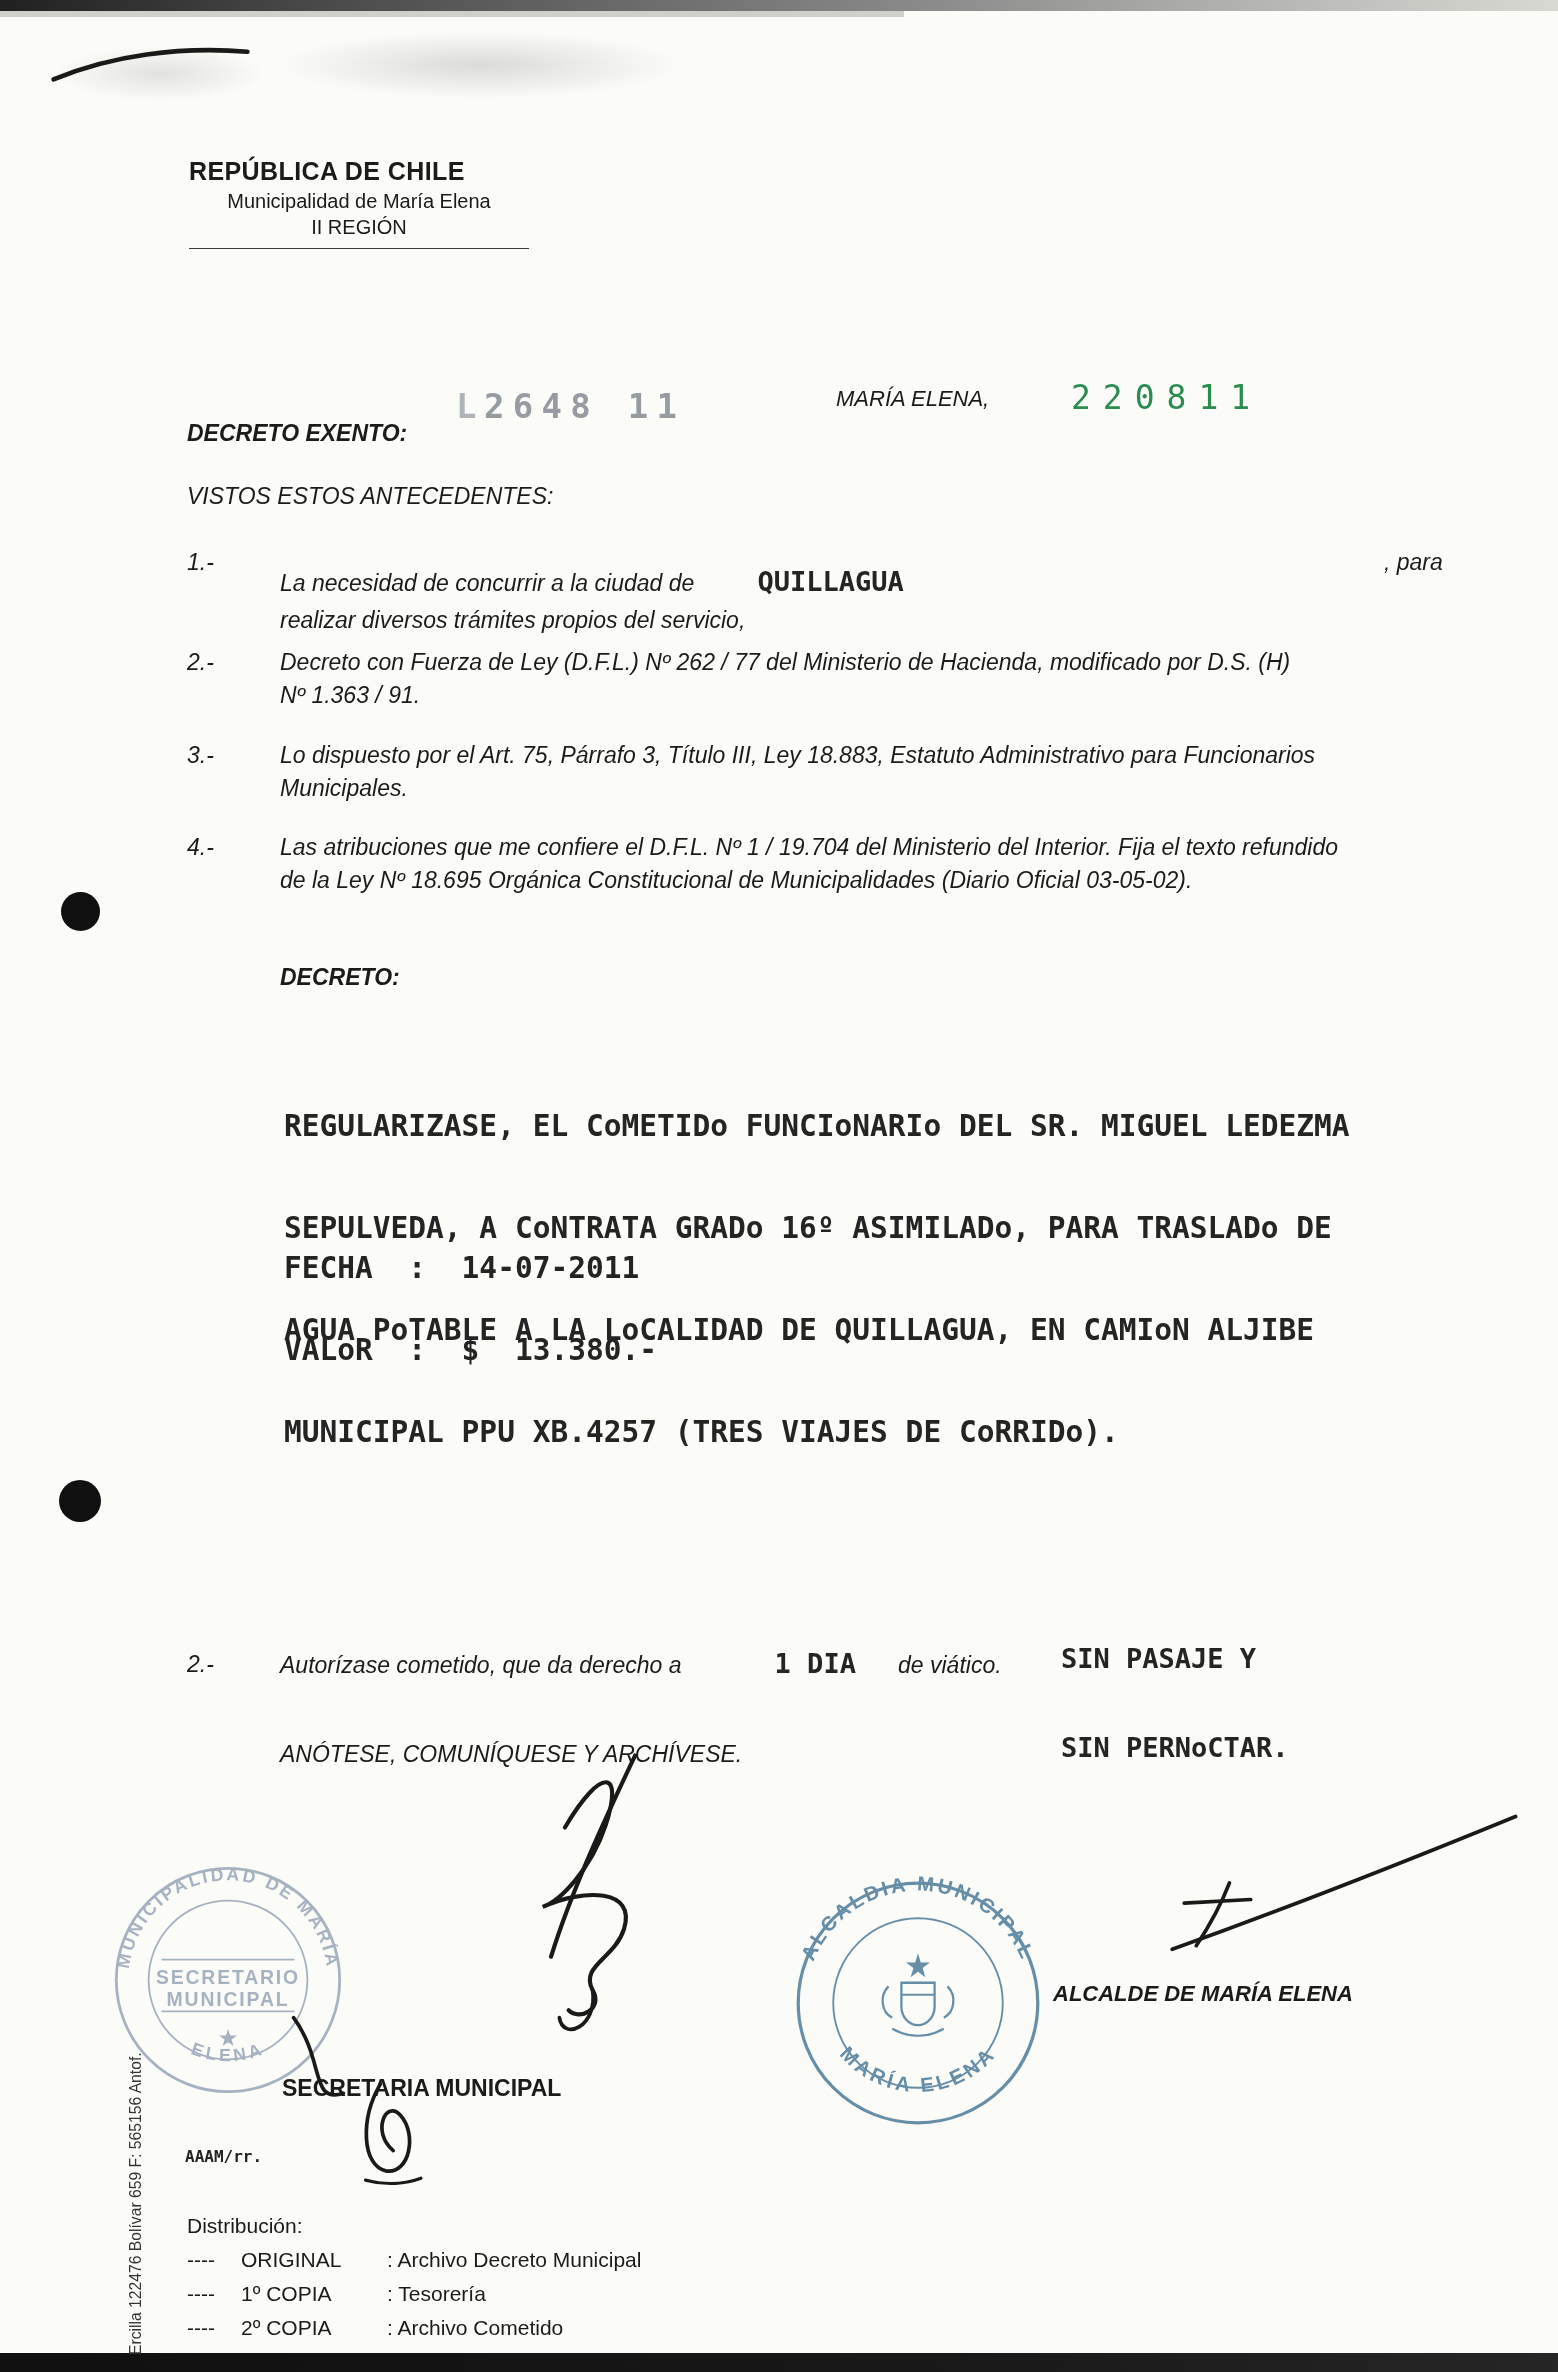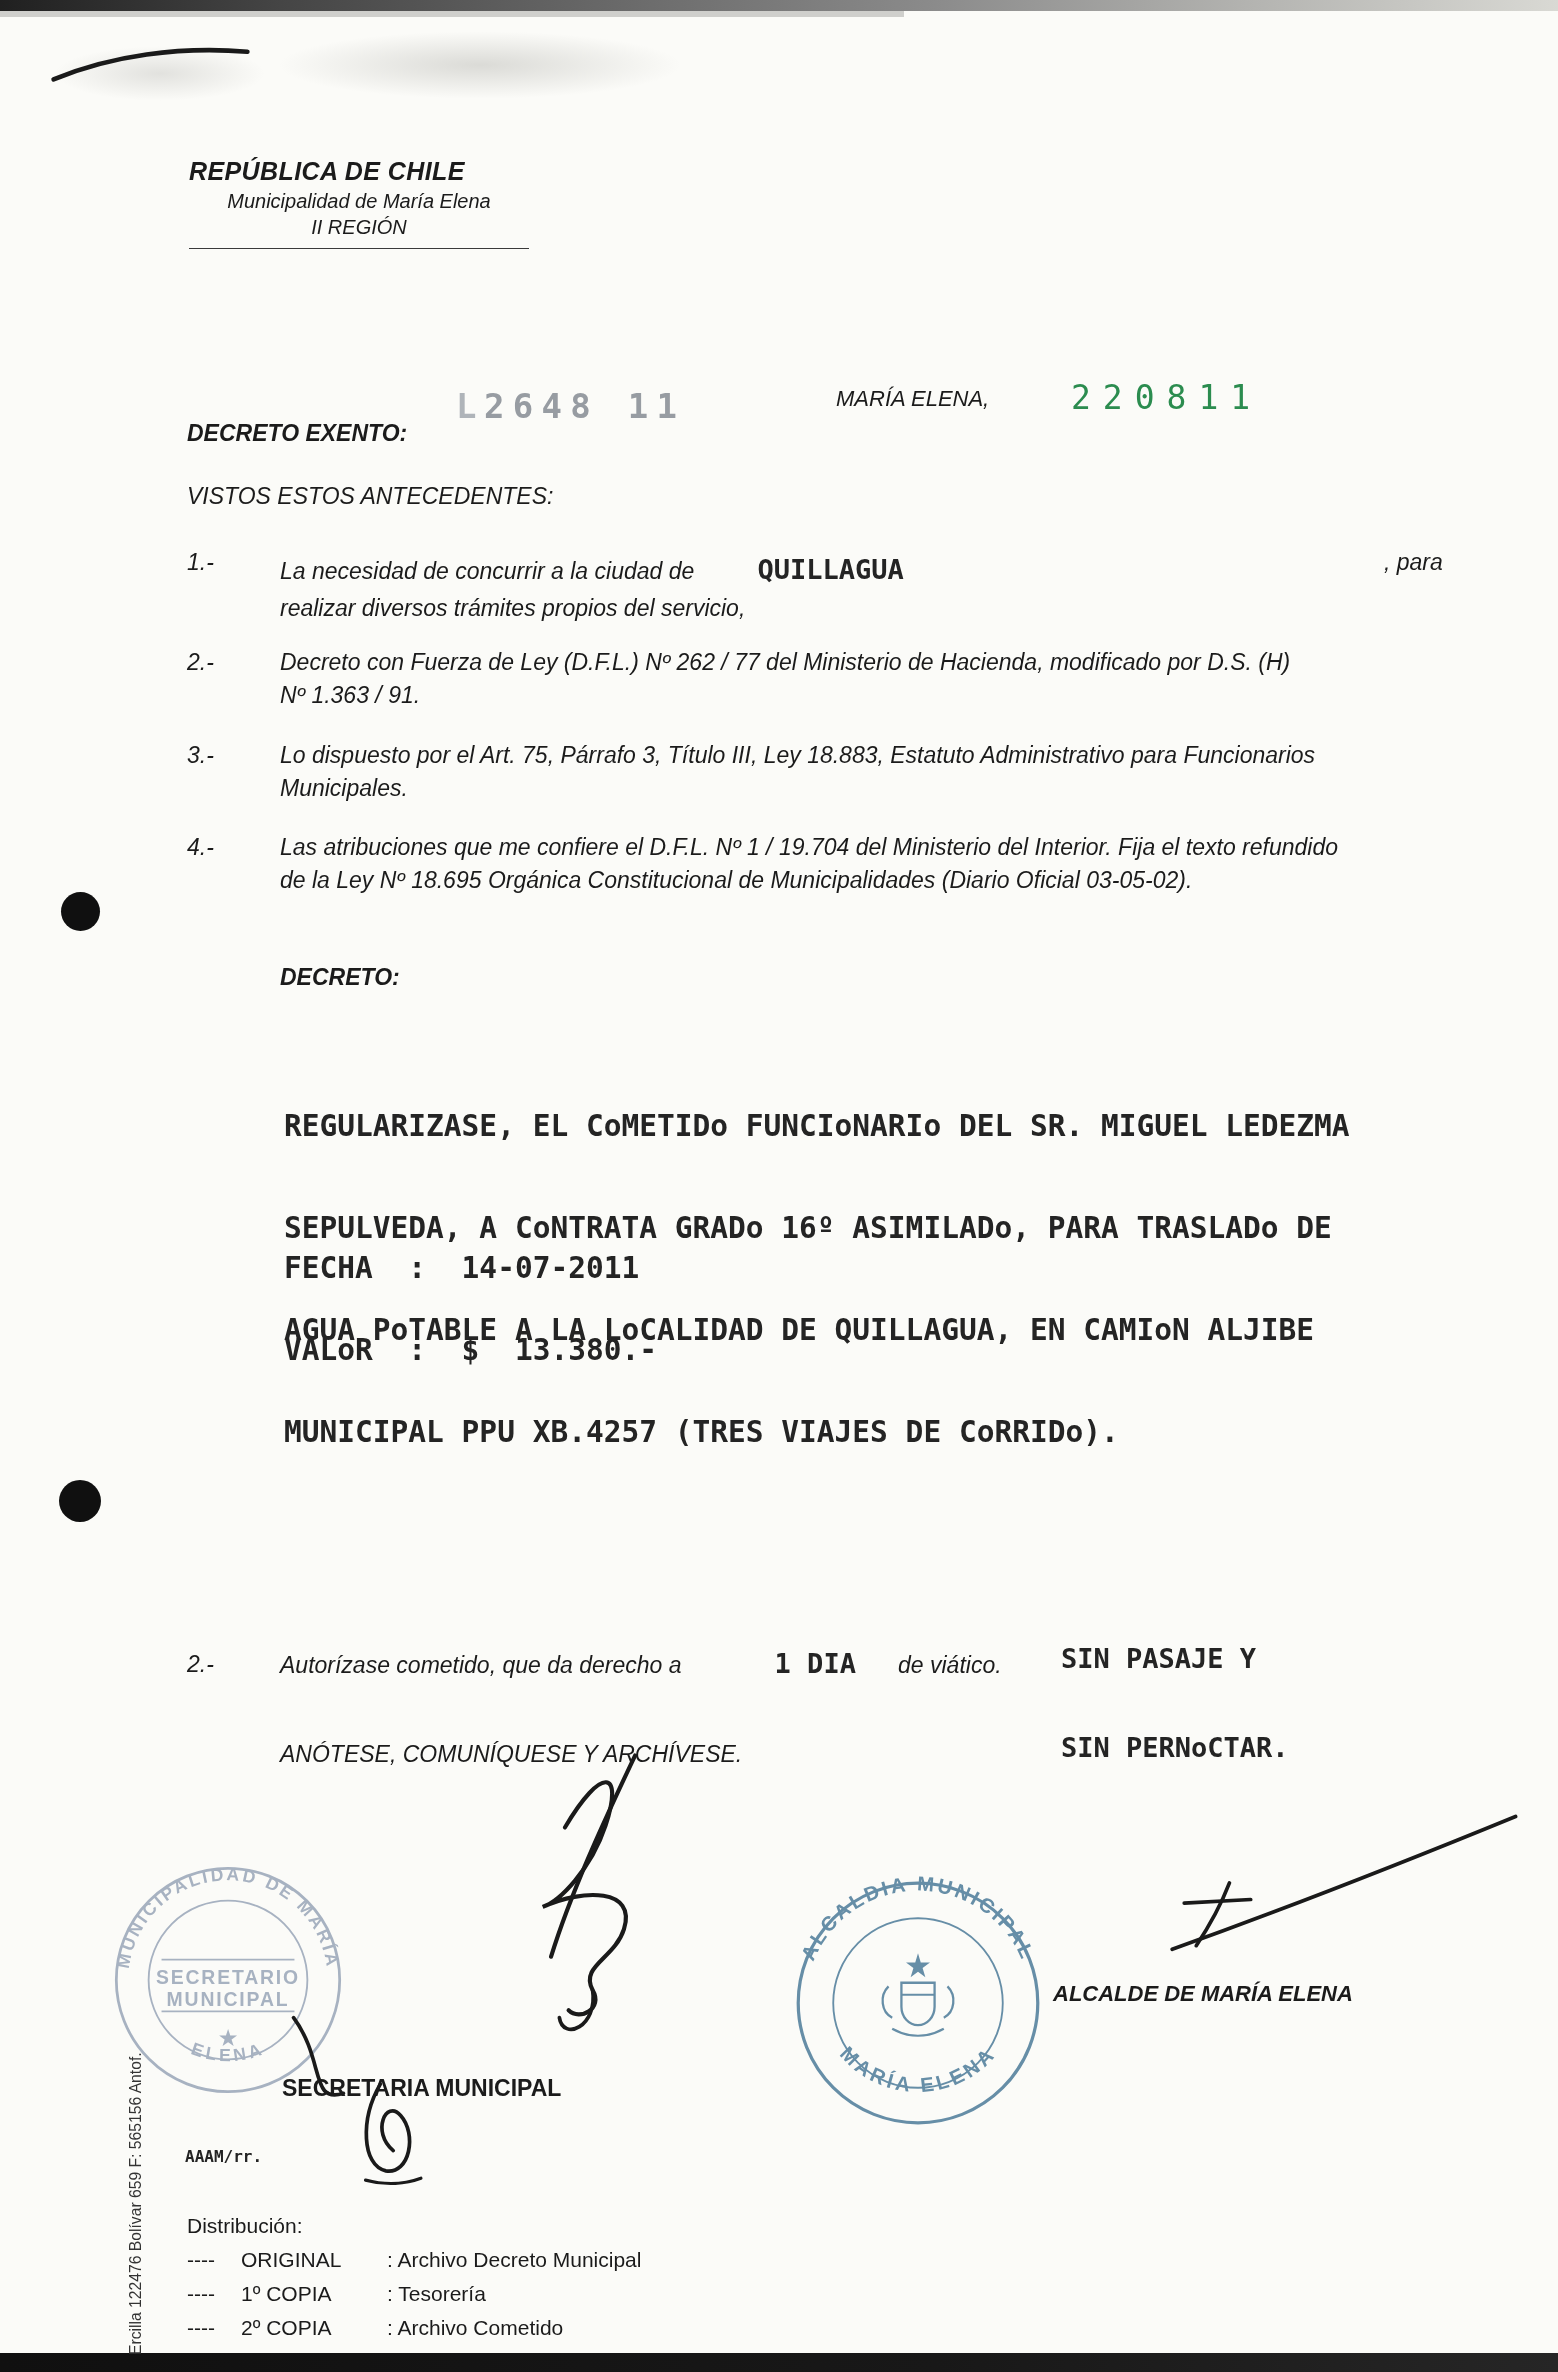--- a/index.html
+++ b/index.html
@@ -9,21 +9,21 @@
     font-family:"Liberation Sans", sans-serif; color:#1b1b1b;
   }
   .abs{position:absolute;}
   .it{font-style:italic;}
   .b{font-weight:bold;}
   .nw{white-space:nowrap;}
   .body-text{font-size:23px; line-height:33px; color:#1b1b1b;}
   .typed{font-family:"DejaVu Sans Mono","Liberation Mono",monospace; font-weight:bold; white-space:pre; color:#242424;}
   .typed32{font-size:29.5px; line-height:34px;}
   .typed29{font-size:27px;}
-  .letterhead{left:189px; top:157px; width:340px; border-bottom:1.8px solid #3a3a3a; padding-bottom:8.3px;font-style:italic;}
+  .letterhead{left:189px; top:157px; width:340px; border-bottom:1.8px solid #3a3a3a; padding-bottom:8.3px;}
   .lh1{font-size:25px; font-weight:bold; letter-spacing:0.4px;}
   .lh2{font-size:20px; margin-top:3.7px;text-align:center;}
   .lh3{font-size:20px; margin-top:3.7px; text-align:center;}
   .stampnum{font-family:"DejaVu Sans Mono",monospace; font-weight:bold; font-size:34px; color:#8f949b; letter-spacing:8.3px; opacity:.92;}
   .stampnum .pfx{color:#a9aeb4; letter-spacing:0; margin-right:7.4px;}
   .stampdate{font-family:"DejaVu Sans Mono",monospace; font-weight:normal; font-size:33px; color:#15803d; letter-spacing:12px; opacity:.9;}
   .dist{font-size:21px; line-height:34px;}
   .dist .dash{display:inline-block; width:54px;}
   .dist .copy{display:inline-block; width:146px;}
   .margin-note{
@@ -62,21 +62,21 @@
   </header>
 
   <div class="abs it b body-text nw" style="left:187px; top:417px;">DECRETO EXENTO:</div>
   <div class="abs stampnum nw" style="left:456px; top:386px;"><span class="pfx">L</span><span>2648 11</span></div>
   <div class="abs it nw" style="left:836px; top:386px; font-size:22px;">MARÍA ELENA,</div>
   <div class="abs stampdate nw" style="left:1071px; top:378px;">220811</div>
 
   <div class="abs it body-text nw" style="left:187px; top:480px;">VISTOS ESTOS ANTECEDENTES:</div>
 
   <div class="abs it body-text nw" style="left:187px; top:546px;">1.-</div>
-  <div class="abs" style="left:280px; top:554px; width:1237px;">
+  <div class="abs" style="left:280px; top:566px; width:1237px;">
     <div class="nw">
       <span class="it body-text">La necesidad de concurrir a la ciudad de</span>
       <span class="typed typed29" style="margin-left:59px;">QUILLAGUA</span>
     </div>
     <div class="it body-text nw" style="margin-top:4px;">realizar diversos trámites propios del servicio,</div>
   </div>
   <div class="abs it body-text nw" style="left:1384px; top:546px;">, para</div>
 
   <div class="abs it body-text nw" style="left:187px; top:646px;">2.-</div>
   <div class="abs it body-text" style="left:280px; top:646px;">

